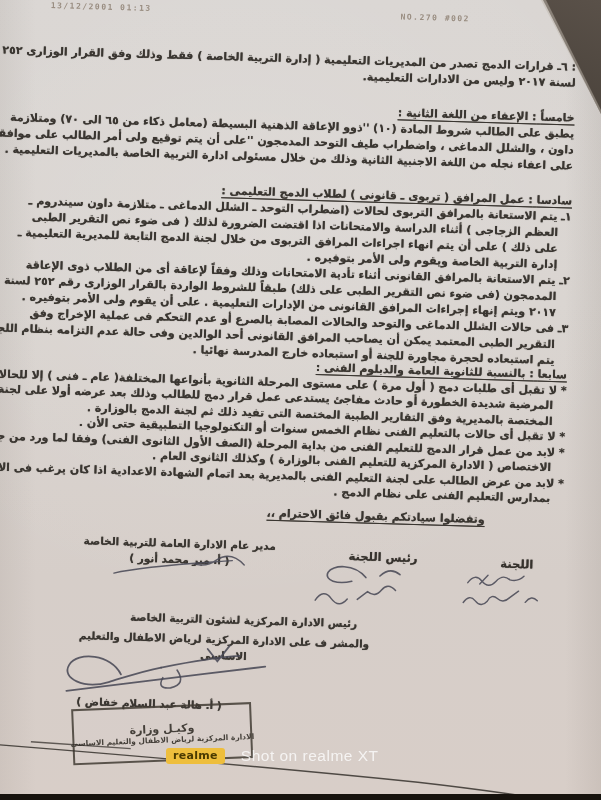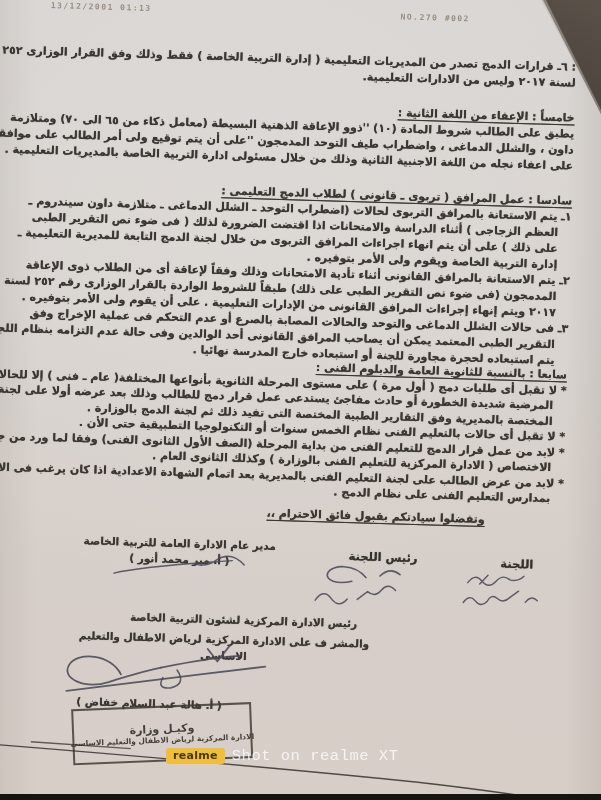--- a/index.html
+++ b/index.html
@@ -34,25 +34,25 @@
   .stamp .l1{font-weight:bold;font-size:11px;}
   .stamp .l2{font-weight:bold;font-size:7.5px;white-space:nowrap;}
   .corner{position:absolute;top:0;right:0;width:601px;height:120px;pointer-events:none;
           clip-path:polygon(543px 0px,601px 0px,601px 114px);
           background:linear-gradient(205deg,#5a5149 0%,#463f38 40%,#2f2a25 100%);z-index:6;}
   .corner-edge{position:absolute;top:0;right:0;width:601px;height:120px;pointer-events:none;
           clip-path:polygon(541px 0px,546px 0px,601px 110px,601px 114px);
           background:#bdb5ac;opacity:.5;z-index:7;}
   .penline{position:absolute;left:0;top:0;z-index:4;}
   .bottom-strip{position:absolute;left:0;top:794px;width:601px;height:6px;background:#17130e;z-index:8;}
-  .watermark{position:absolute;left:166px;top:747px;display:flex;align-items:center;gap:7px;z-index:9;}
+  .watermark{position:absolute;left:166px;top:747px;display:flex;align-items:center;gap:16px;z-index:9;}
   .wm-badge{background:#eebe3c;color:#4a3a00;font-weight:bold;font-size:11px;
             padding:1px 7px 2px;border-radius:3px;letter-spacing:0.3px;}
   .wm-text{color:rgba(252,252,252,0.80);font-size:15.5px;letter-spacing:0.5px;
-           font-family:Liberation Mono, monospace;}
+           font-family:Liberation Sans, sans-serif;}
 </style>
 </head>
 <body>
 
 <div class="photo">
   <div class="paper"></div>
   <div class="paper-shade"></div>
 
   <div class="content">
 

